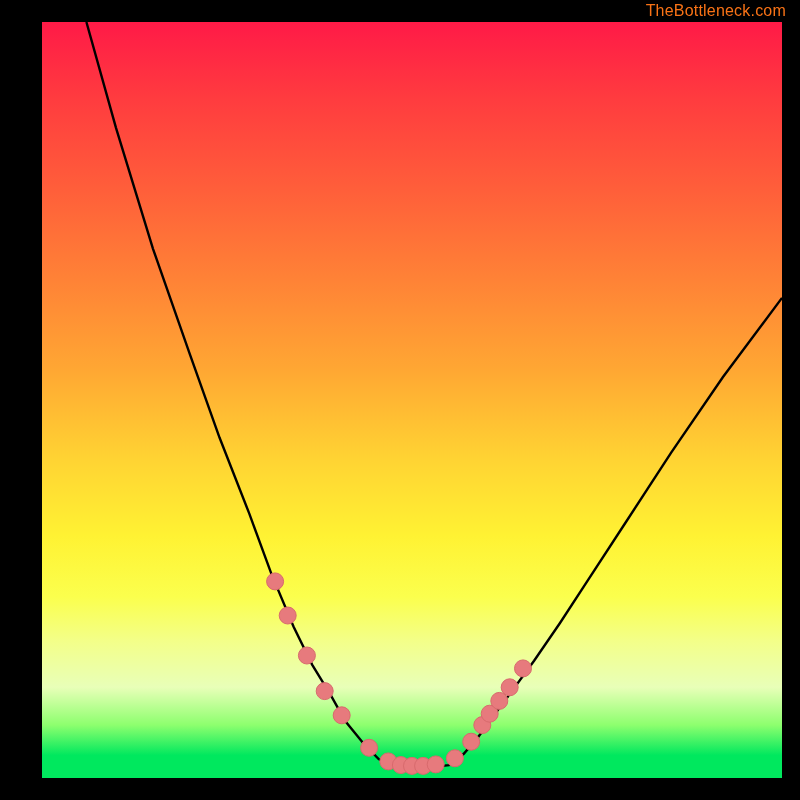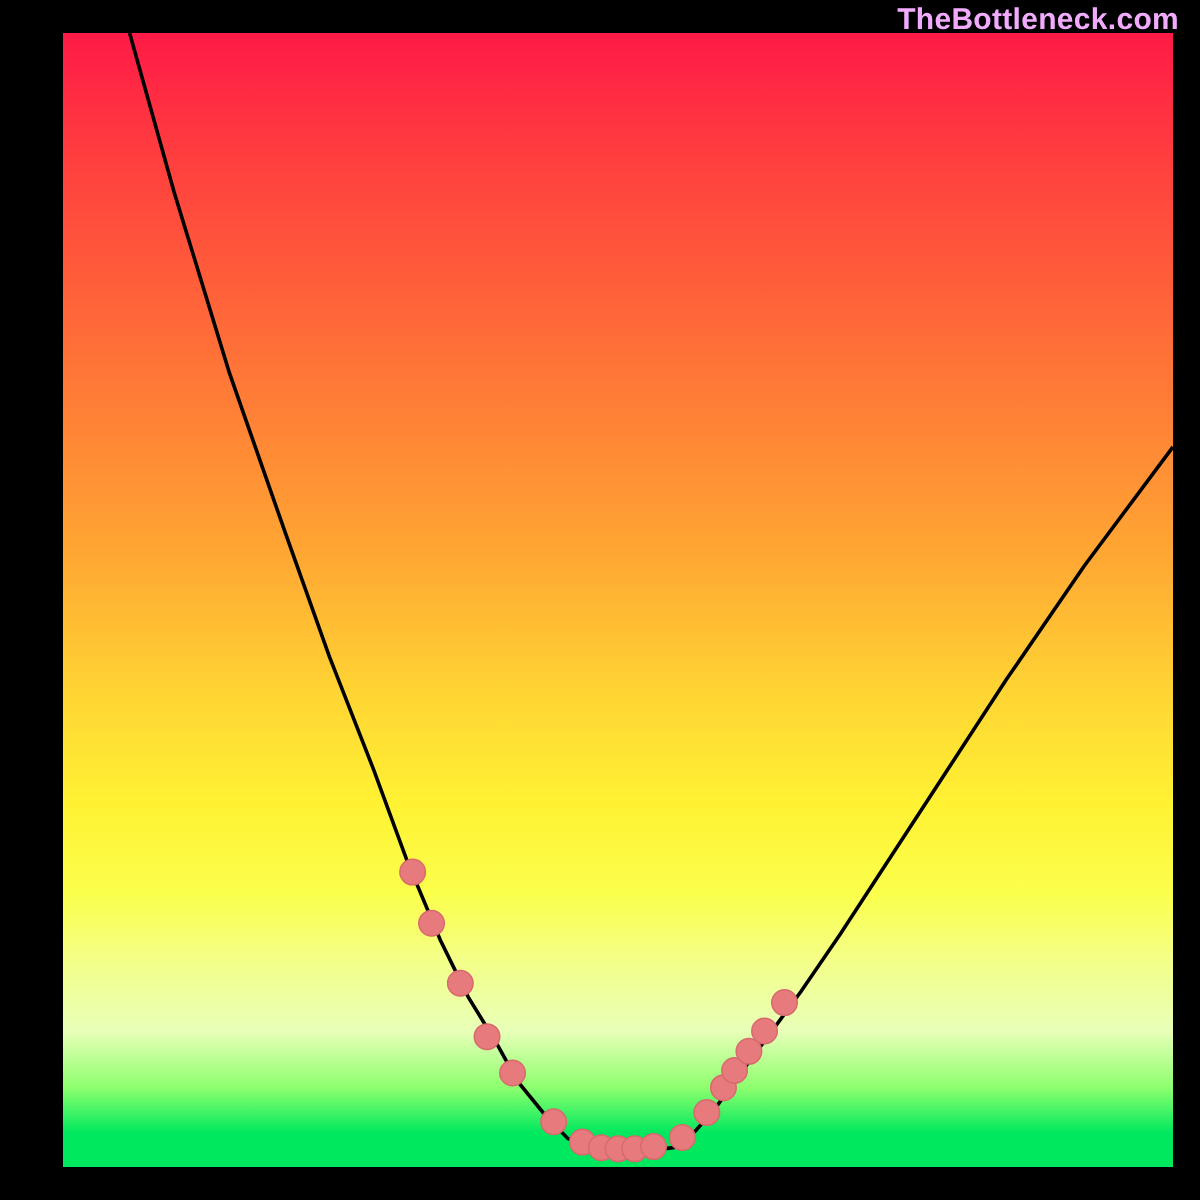--- a/index.html
+++ b/index.html
@@ -39,24 +39,24 @@
       #e8ffb8 88%,
       #8dff6e 93%,
       #00e85e 97%,
       #00e85e 100%
     );
   }
   .watermark {
     position: absolute;
     top: 2px;
     right: 14px;
-    color: #f0abfc;
-    font-size: 20px;
+    color: #f97316;
+    font-size: 16px;
     letter-spacing: 0.2px;
-    font-weight: 700;
+    font-weight: 400;
   }
   svg.curve {
     position: absolute;
     left: 0;
     top: 0;
     width: 740px;
     height: 756px;
     overflow: visible;
   }
 </style>

